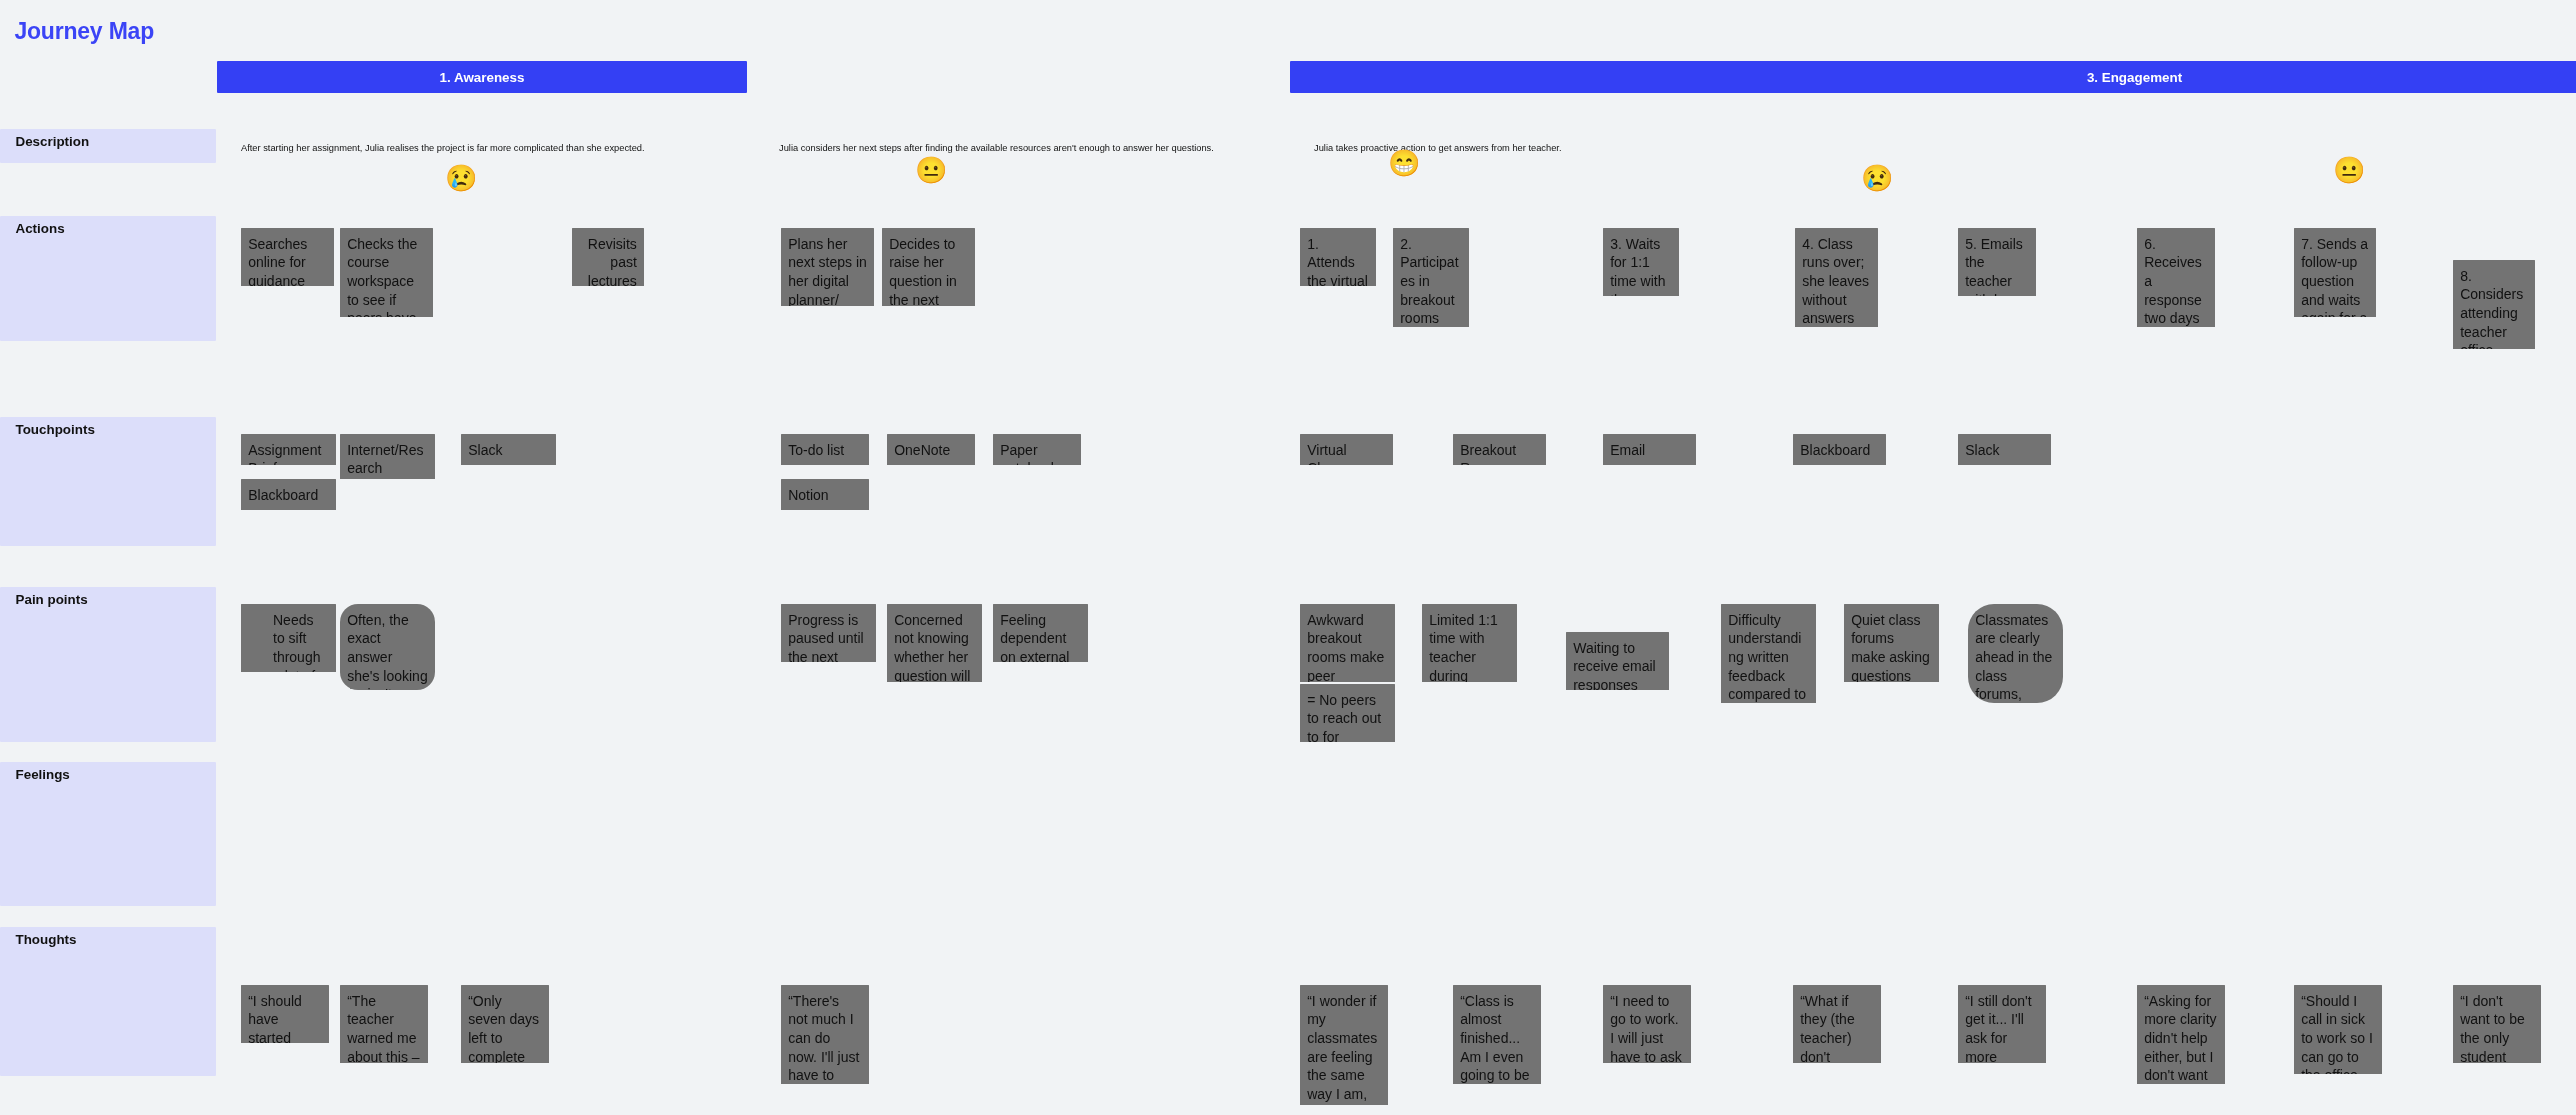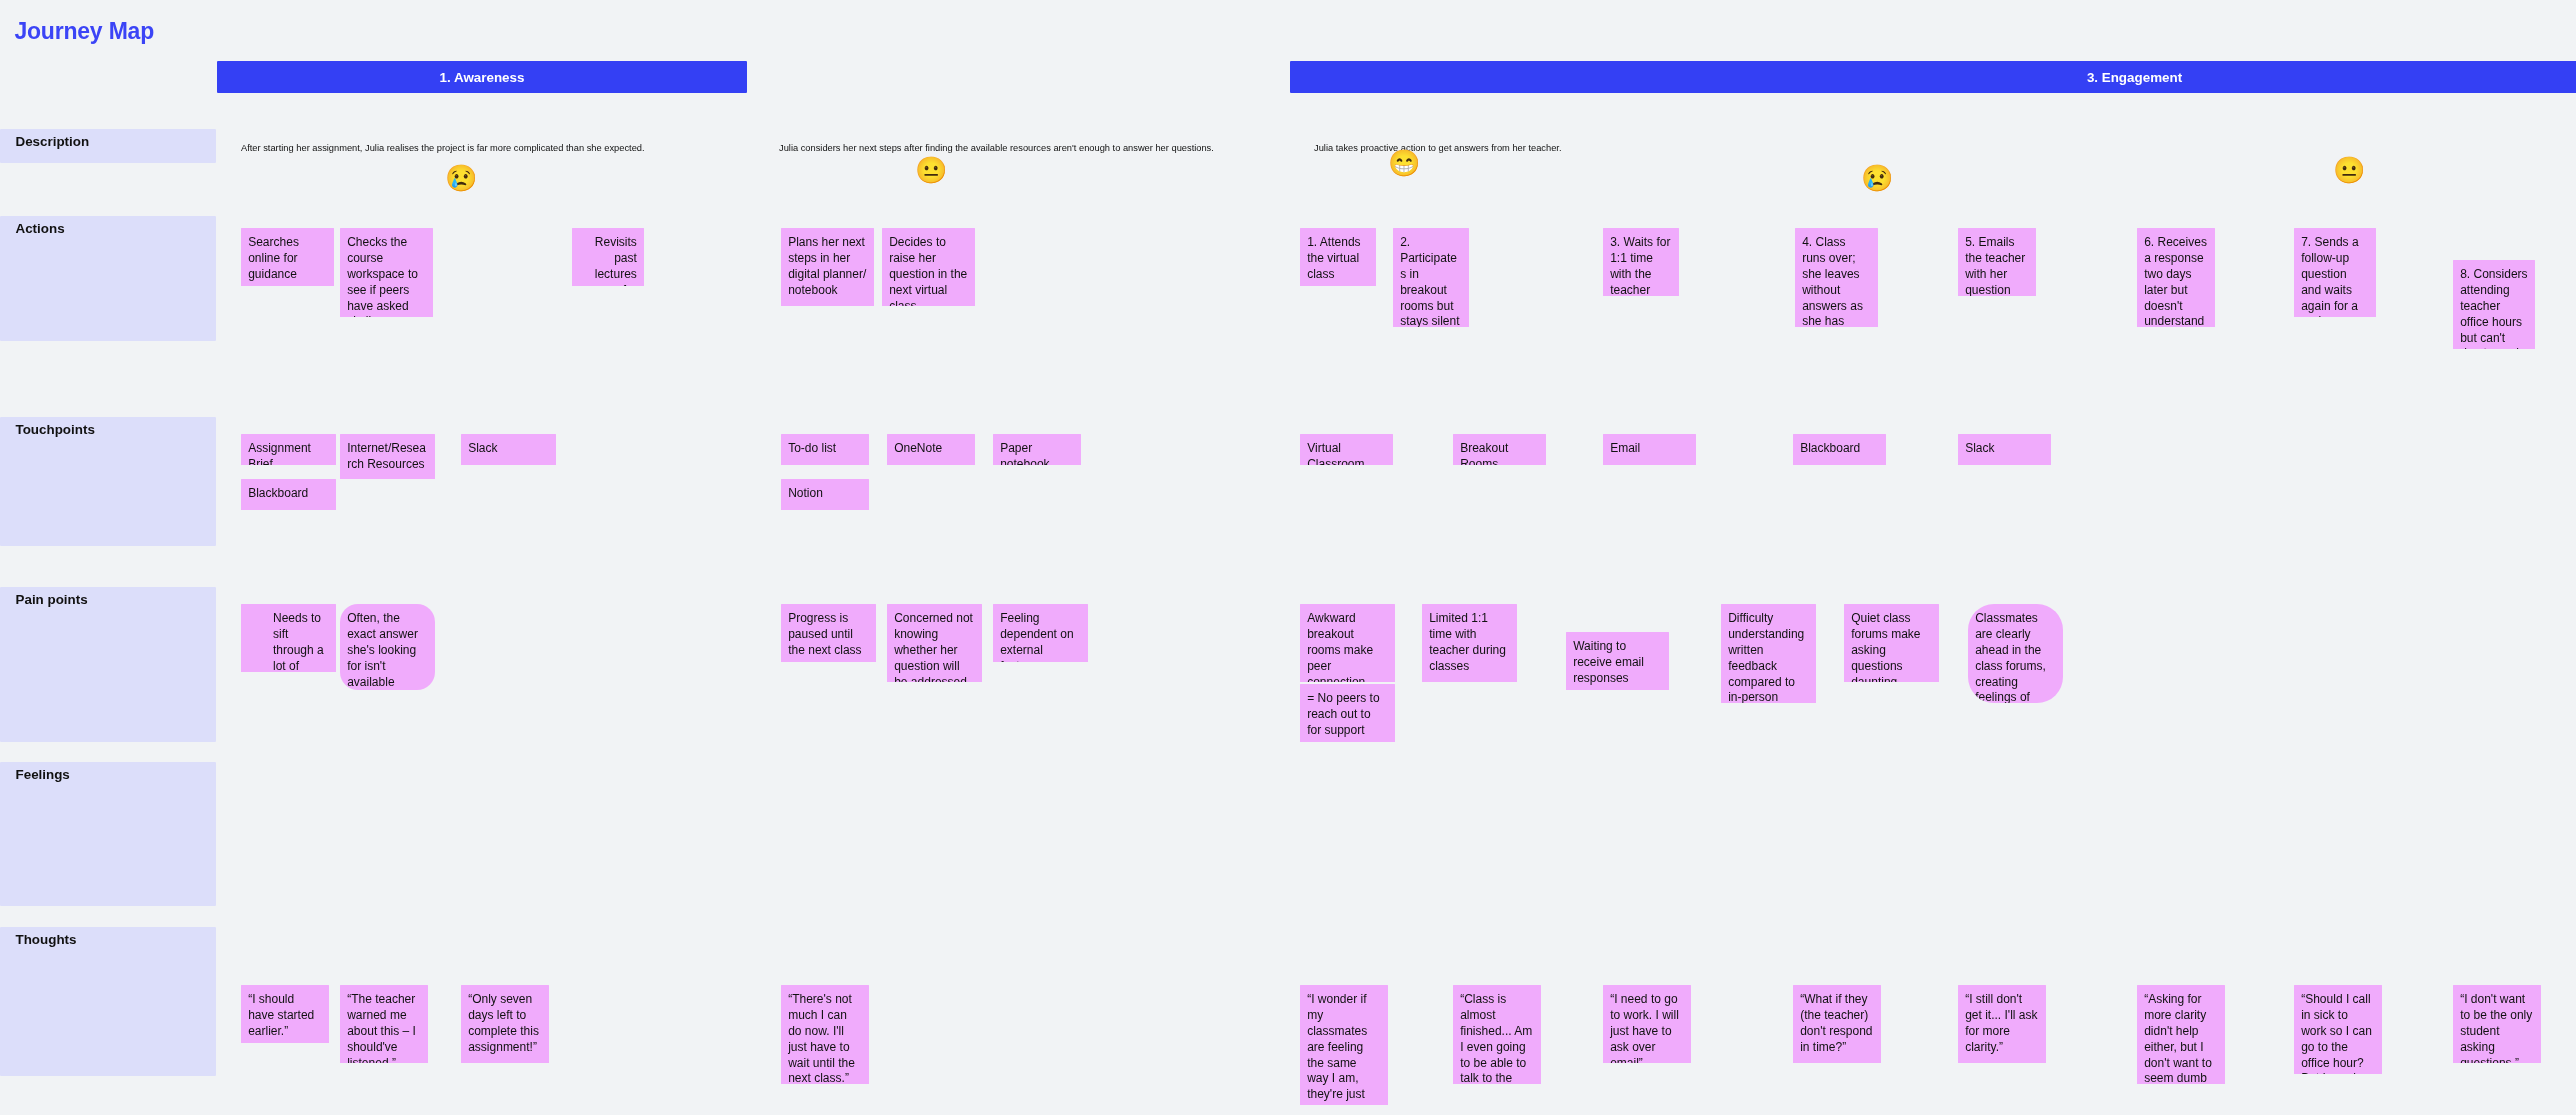--- a/index.html
+++ b/index.html
@@ -62,24 +62,24 @@
     padding: 5.2px 0 0 15.5px;
     font-size: 13.4px;
     font-weight: 700;
     color: #111111;
     border-radius: 1px;
     overflow: hidden;
   }
   
   .card {
     position: absolute;
-    background: #f0abfc;
+    background: #737373;
     box-sizing: border-box;
     padding: 6.7px 7.2px 6.7px 7.2px;
-    font-size: 12px;
+    font-size: 14px;
     line-height: 1.33;
     color: #111111;
     border-radius: 0.5px;
     overflow: hidden;
     word-wrap: break-word;
   }
   .card.desc {
     background: transparent;
     padding: 0;
     font-size: 9.3px;

